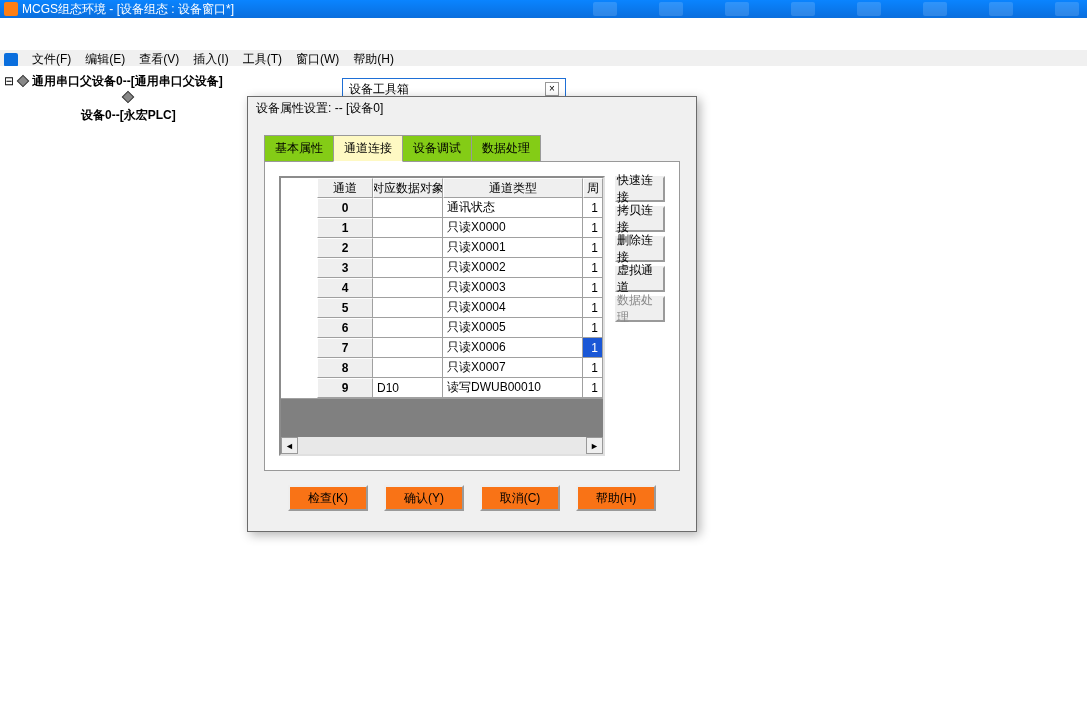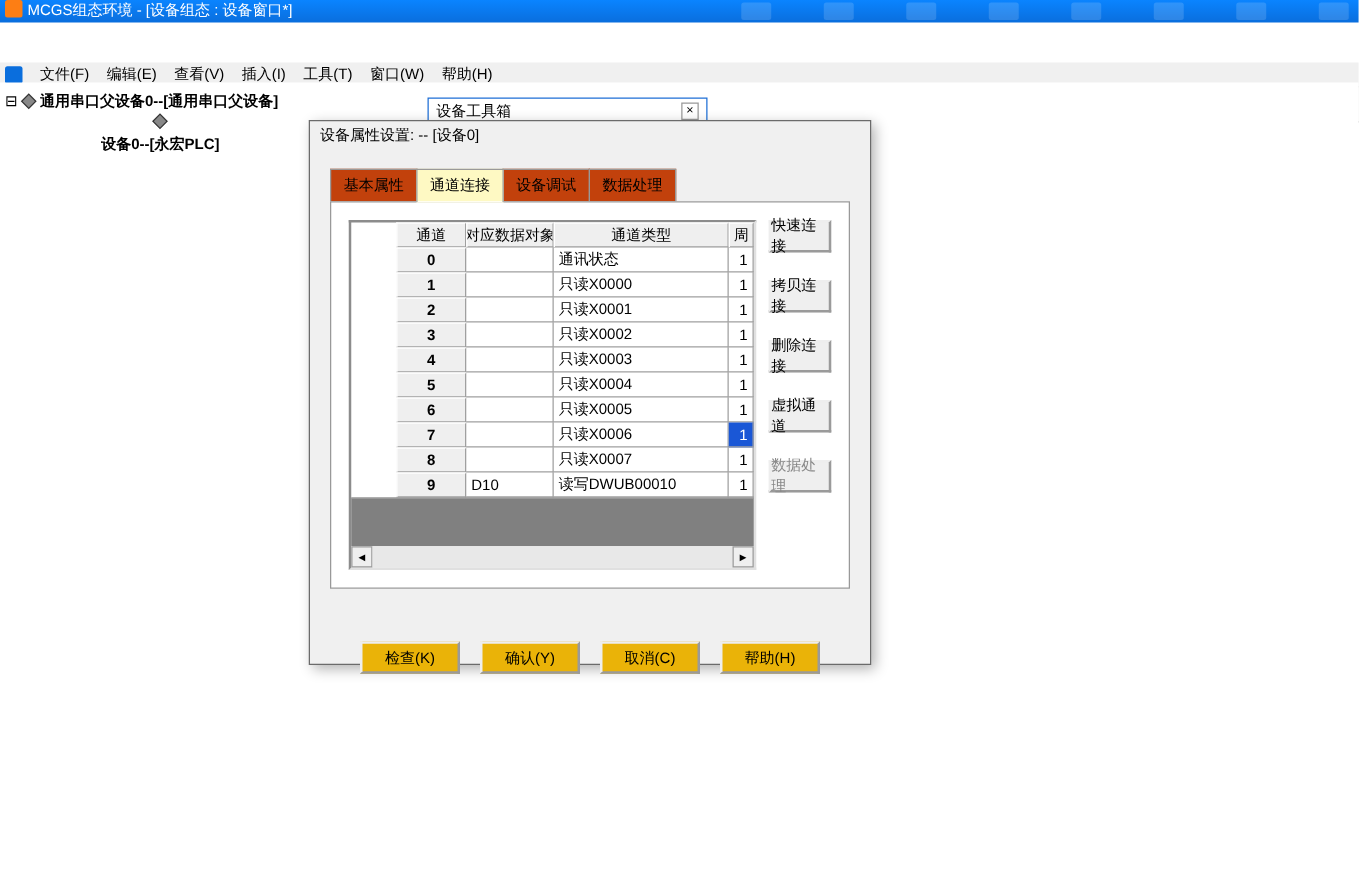--- a/index.html
+++ b/index.html
@@ -1,18 +1,18 @@
 <!DOCTYPE html>
 <html><head>
   <meta charset="utf-8">
   <style>
     * { box-sizing: border-box; margin: 0; padding: 0; font-family: "SimSun", "Microsoft YaHei", sans-serif; font-size: 12px; }
     body { width: 1087px; height: 716px; overflow: hidden; background: #fff; position: relative; }
     
-    .titlebar { height: 18px; background: linear-gradient(#0a84ff, #0a6edd); color: #fff; display: flex; align-items: flex-start; padding: 0 4px; gap: 4px; font-size: 11px; }
+    .titlebar { height: 18px; background: linear-gradient(#0a84ff, #0a6edd); color: #fff; display: flex; align-items: center; padding: 0 4px; gap: 4px; font-size: 11px; }
     .titlebar .logo { width: 14px; height: 14px; background: #fd7e14; border-radius: 2px; }
     
     .menubar { height: 20px; background: #f0f0f0; display: flex; align-items: center; gap: 2px; padding: 0 4px; border-bottom: 1px solid #d0d0d0; margin-top: 32px; }
     .menubar .sys-icon { width: 14px; height: 14px; background: #0a6edd; margin-right: 6px; border-radius: 2px; }
     .menubar span { padding: 2px 6px; cursor: default; }
     
     .toolbar { height: 28px; background: #f0f0f0; display: flex; align-items: center; gap: 2px; padding: 0 4px; border-bottom: 1px solid #a0a0a0; }
     .tb-btn { width: 22px; height: 22px; border: 1px solid #c0c0c0; background: #f5f5f5; display: flex; align-items: center; justify-content: center; font-size: 10px; }
     .tb-sep { width: 4px; height: 22px; border-left: 1px solid #c0c0c0; margin: 0 2px; }
     .tb-spacer { flex: 1; }
@@ -30,45 +30,45 @@
     .toolbox-body { padding: 6px; }
     .mgmt-btn { height: 26px; border: 2px outset #eee; display: flex; align-items: center; justify-content: center; margin-bottom: 6px; background: #efefef; }
     .net-row { height: 22px; border: 1px solid #999; display: flex; align-items: center; padding: 0 4px; gap: 4px; background: #fff; }
     .net-icon { width: 14px; height: 14px; }
     
     .dialog { position: absolute; top: 96px; left: 247px; width: 450px; height: 436px; background: #f0f0f0; border: 1px solid #6b6b6b; box-shadow: 3px 3px 10px rgba(0,0,0,0.3); }
     .dlg-title { height: 22px; display: flex; align-items: center; padding: 0 8px; font-size: 12px; }
     .dlg-body { padding: 16px 16px 10px 16px; }
     
     .tabs { display: flex; position: relative; }
-    .tab { padding: 4px 10px; border: 1px solid #999; background: #c2410c; margin-right: -1px; position: relative; z-index: 1; }
+    .tab { padding: 4px 10px; border: 1px solid #999; background: #84cc16; margin-right: -1px; position: relative; z-index: 1; }
     .tab.active { background: #fef9c3; border-bottom: 1px solid #fff; z-index: 3; }
     .tab-body { border: 1px solid #999; background: #fff; margin-top: -1px; height: 310px; padding: 14px; display: flex; gap: 10px; position: relative; z-index: 2; }
     
     .grid-pane { flex: 1; display: flex; flex-direction: column; border: 2px inset #e0e0e0; }
     .grid-head, .grid-row { display: flex; }
     .grid-head .gc, .grid-row .gc { border-right: 1px solid #a0a0a0; border-bottom: 1px solid #a0a0a0; height: 20px; display: flex; align-items: center; padding: 0 4px; overflow: hidden; white-space: nowrap; }
     .grid-head .gc { background: #efefef; justify-content: center; font-weight: normal; border-top: 1px solid #fff; border-left: 1px solid #fff; }
     .gc-ch { width: 56px; justify-content: center; background: #efefef; border-top: 1px solid #fff; border-left: 1px solid #fff; font-weight: bold; margin-left: 36px; }
     .grid-row .gc-ch { background: #efefef; }
     .gc-obj { width: 70px; }
     .gc-type { width: 140px; }
     .gc-per { width: 20px; justify-content: flex-end; }
     .grid-row.sel .gc-per { background: #1a57d6; color: #fff; }
     .grid-filler { flex: 1; background: #808080; border-top: 1px solid #a0a0a0; }
     .grid-scroll { height: 17px; display: flex; background: #e8e8e8; }
     .scroll-btn { width: 17px; height: 17px; border: 1px solid #999; background: #efefef; display: flex; align-items: center; justify-content: center; font-size: 9px; }
     .scroll-track { flex: 1; background: #e8e8e8; }
     
-    .side-btns { width: 88px; display: flex; flex-direction: column; gap: 22px; }
+    .side-btns { width: 88px; display: flex; flex-direction: column; gap: 4px; }
     .side-btn { height: 26px; border: 2px outset #eee; background: #efefef; display: flex; align-items: center; justify-content: center; }
     .side-btn.disabled { color: #888; }
     
     .dlg-footer { display: flex; justify-content: center; gap: 16px; padding-top: 14px; }
-    .dlg-btn { width: 80px; height: 26px; border: 2px outset #eee; background: #eab308; display: flex; align-items: center; justify-content: center; margin-top: 28px; }
+    .dlg-btn { width: 80px; height: 26px; border: 2px outset #eee; background: #f97316; display: flex; align-items: center; justify-content: center; }
     
     .anno { position: absolute; border: 3px solid #d00; border-radius: 50%; pointer-events: none; }
     .anno1 { top: 372px; left: 307px; width: 60px; height: 24px; transform: rotate(-5deg); }
     .anno2 { top: 370px; left: 386px; width: 120px; height: 26px; transform: rotate(-2deg); }
 
     .taskbar-icons { position: absolute; top: 0; right: 0; height: 18px; display: flex; gap: 42px; padding-right: 8px; align-items: center;}
     .tbi { width: 24px; height: 14px; background: rgba(255,255,255,0.15); border-radius: 2px;}
     
     svg.icon-diamond { transform: rotate(45deg); }
   </style>

